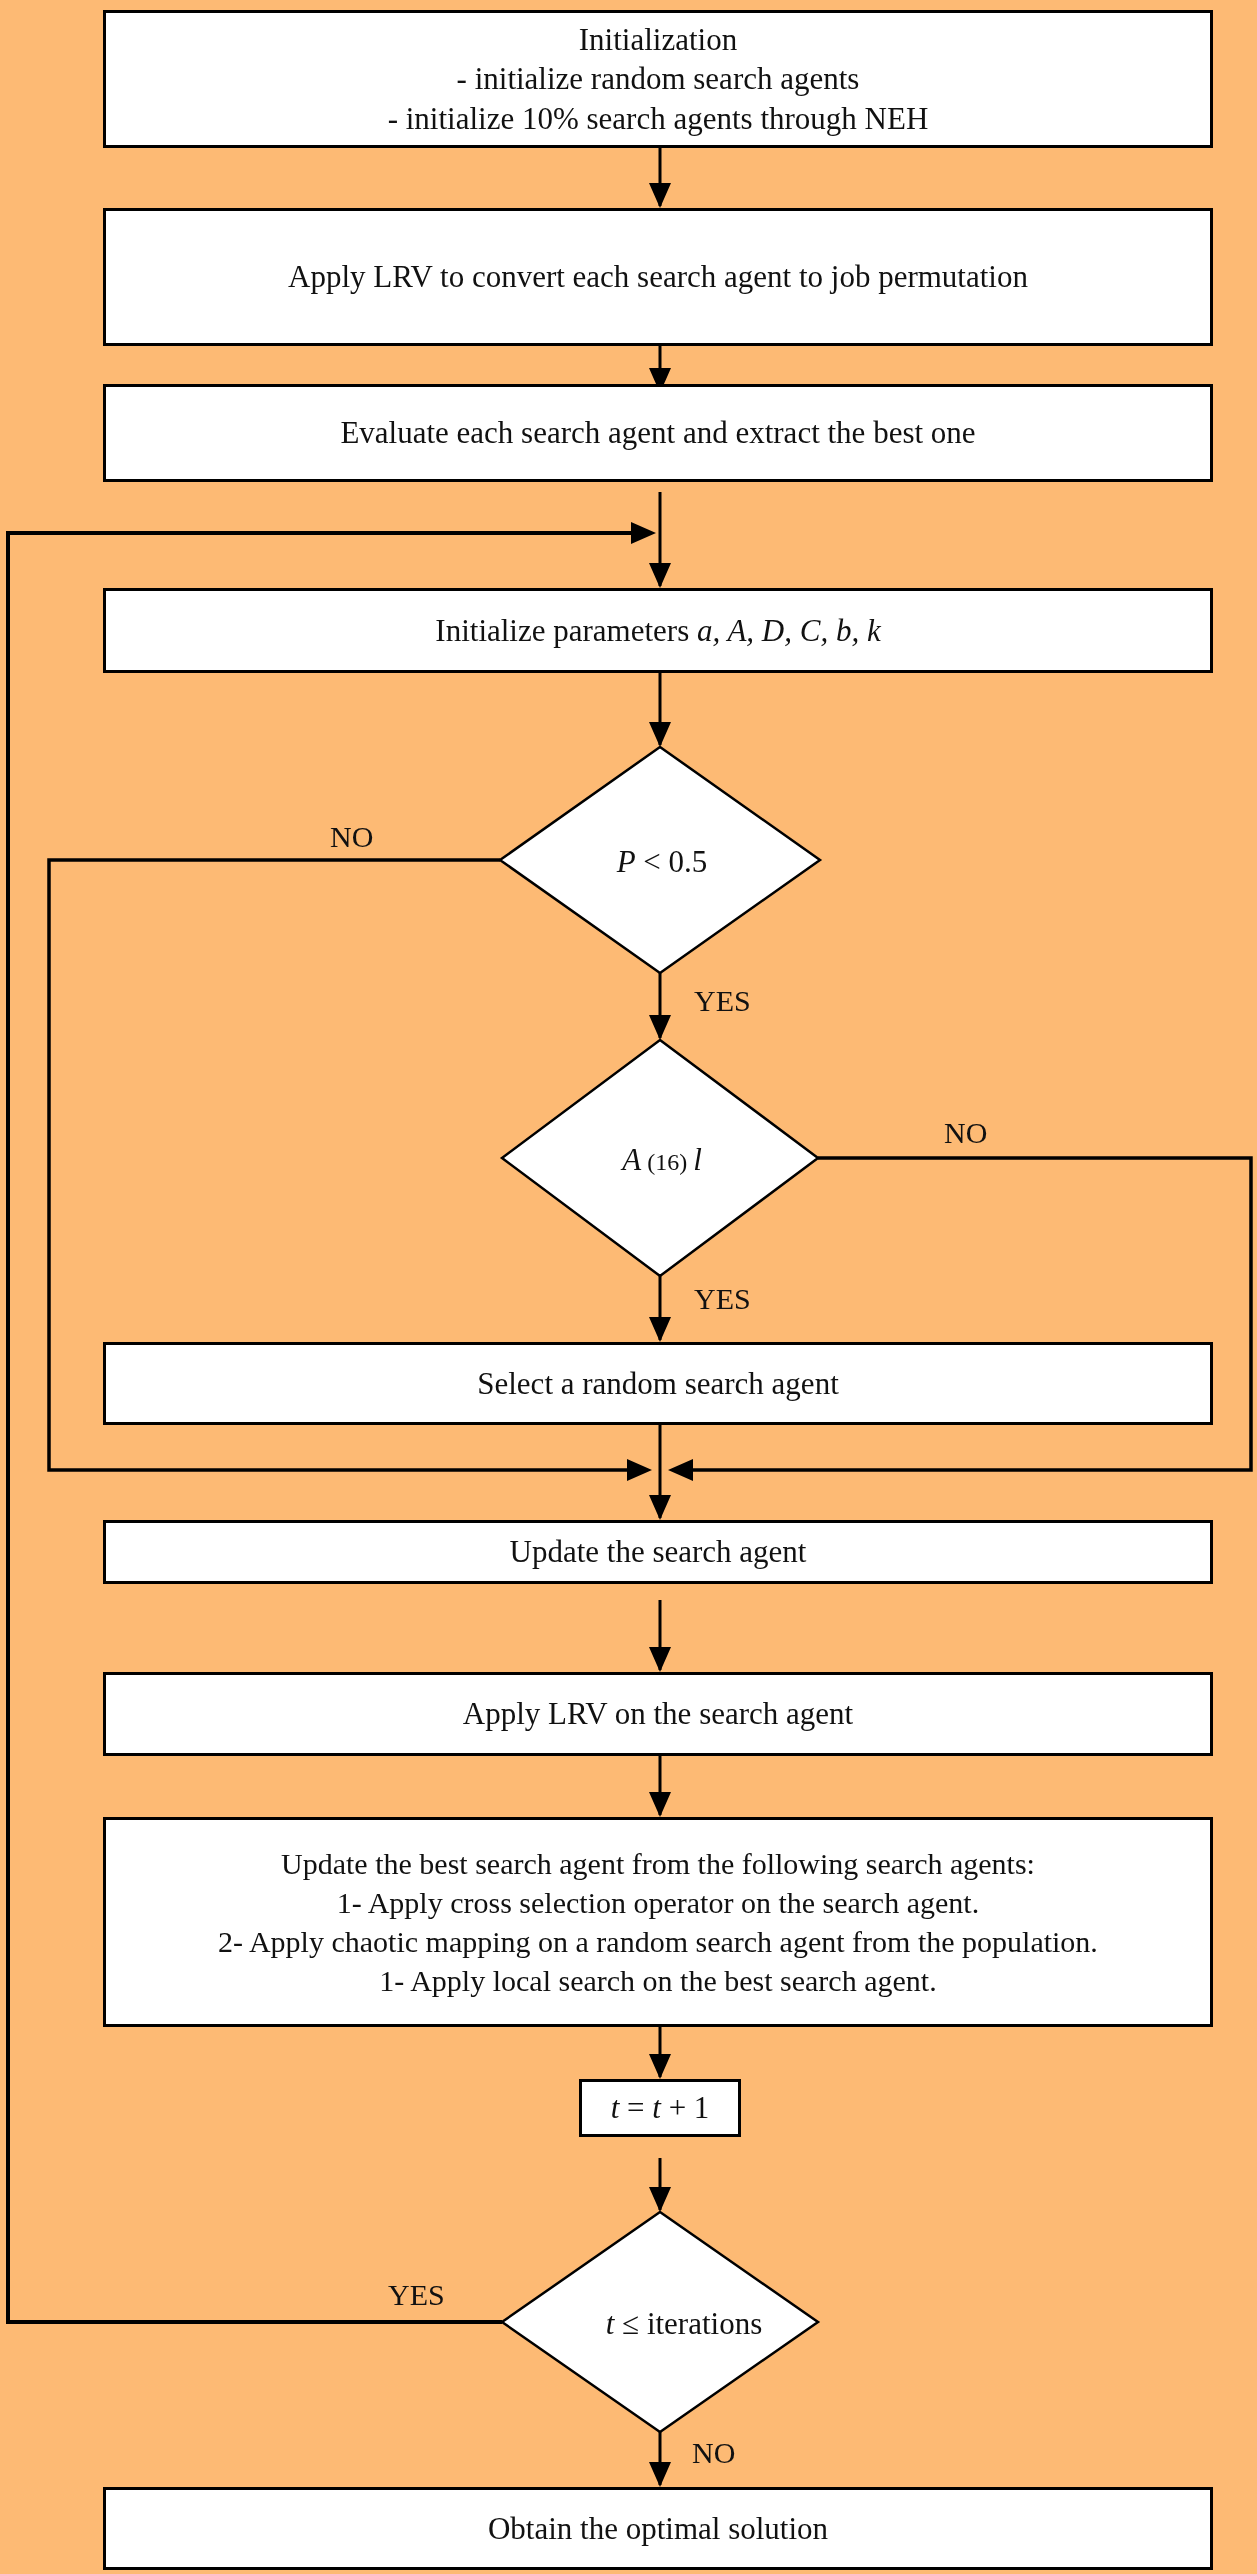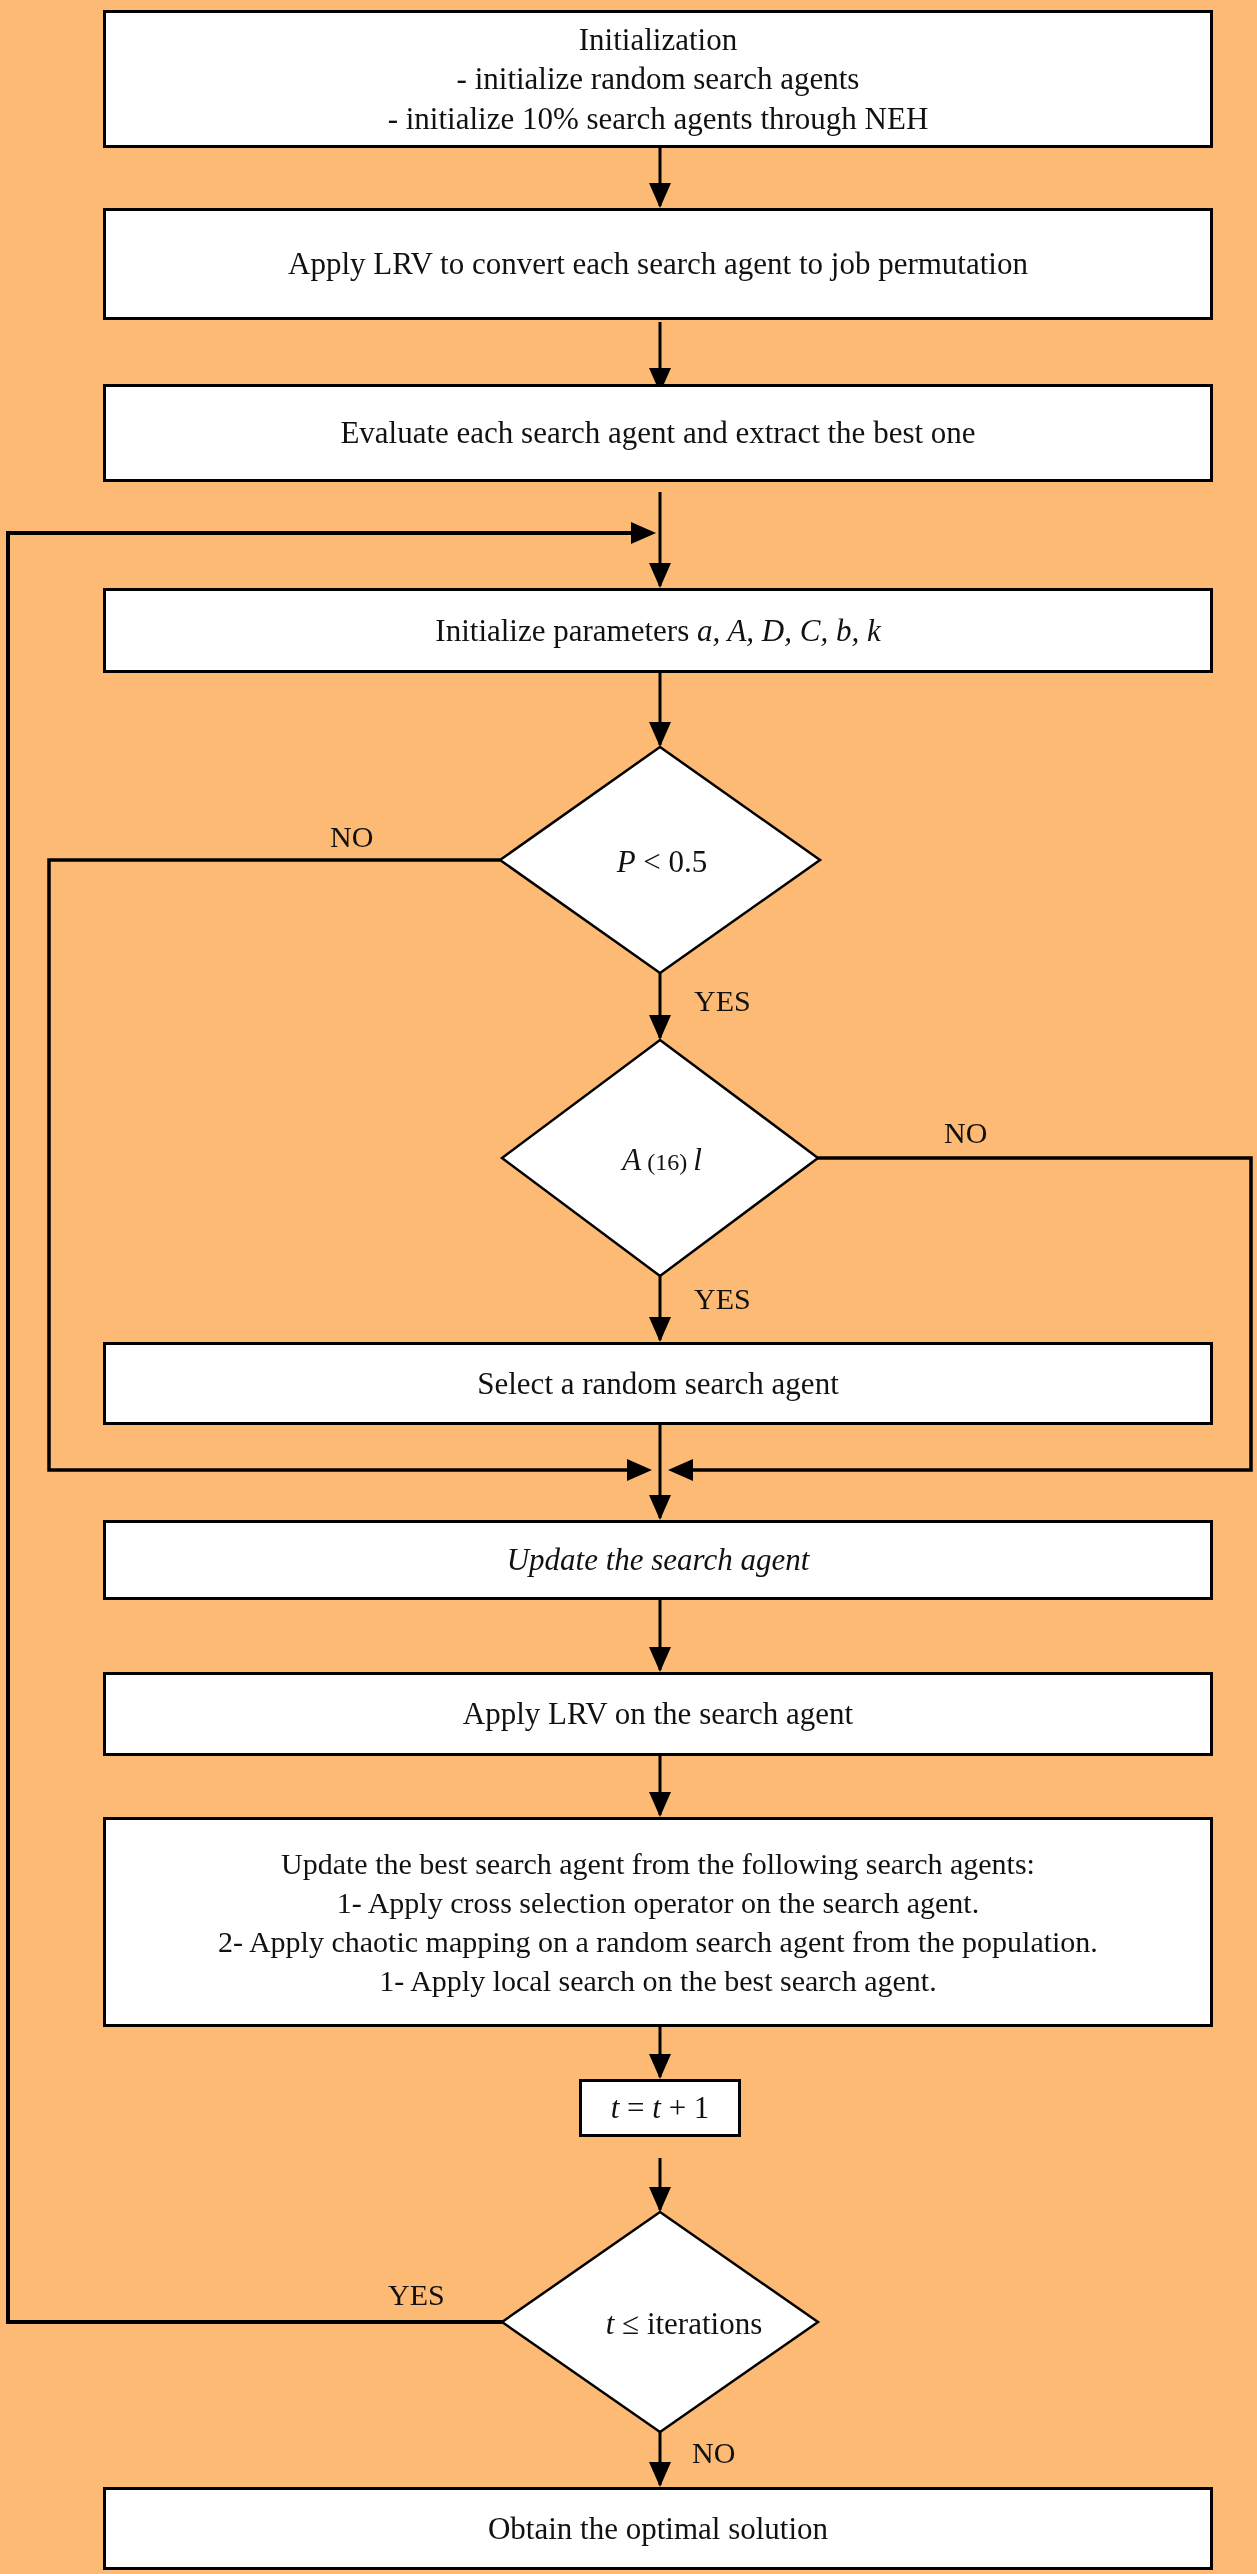--- a/index.html
+++ b/index.html
@@ -26,25 +26,25 @@
     box-sizing: border-box;
     display: flex;
     flex-direction: column;
     align-items: center;
     justify-content: center;
     text-align: center;
     font-size: 31px;
     line-height: 1.26;
   }
   #n1  { top: 10px;   height: 138px; }
-  #n2  { top: 208px;  height: 112px; }
+  #n2  { top: 208px;  height: 138px; }
   #n3  { top: 384px;  height: 98px; justify-content: center;  }
   #n4  { top: 588px;  height: 85px;  }
   #n5  { top: 1342px; height: 83px;  }
-  #n6  { top: 1520px; height: 80px; font-style: italic;  }
+  #n6  { top: 1520px; height: 64px;  }
   #n7  { top: 1672px; height: 84px;  }
   #n8  { top: 1817px; height: 210px; font-size: 30px; line-height: 1.3; }
   #n9  { left: 579px; width: 162px; top: 2079px; height: 58px; }
   #n10 { top: 2487px; height: 83px; }
   .dtext {
     position: absolute;
     transform: translate(-50%, -50%);
     font-size: 31px;
     white-space: nowrap;
   }

